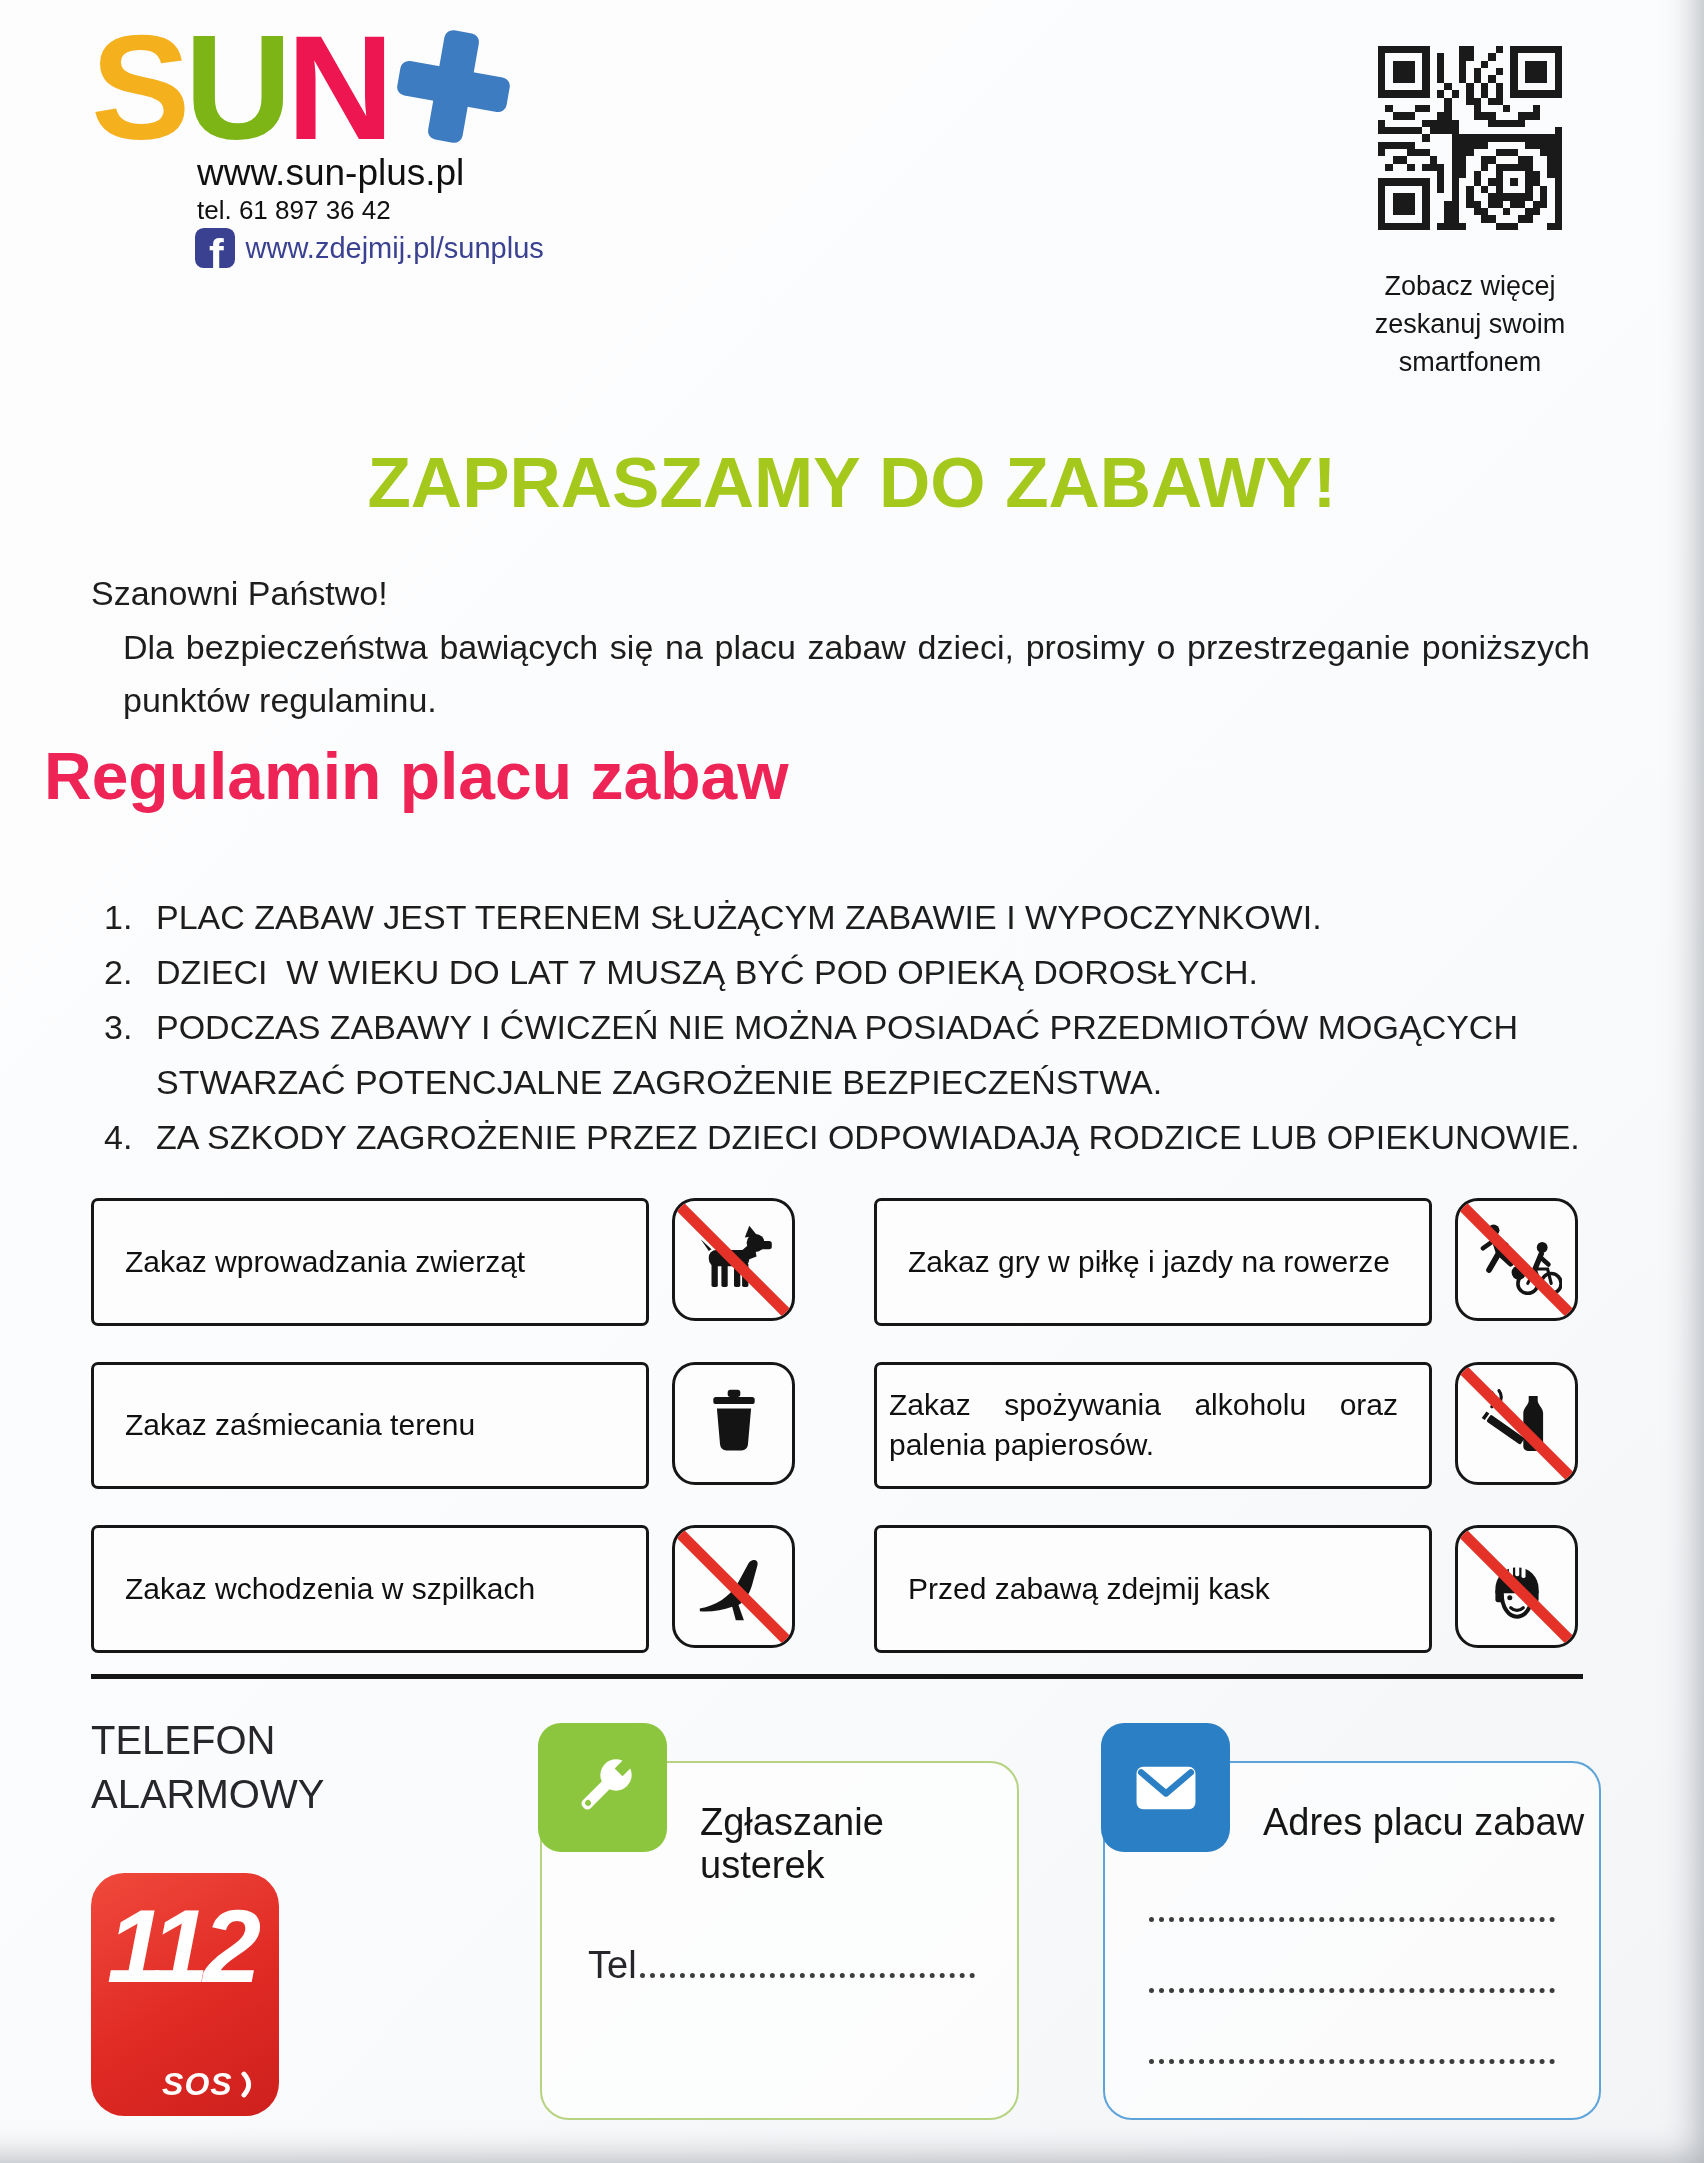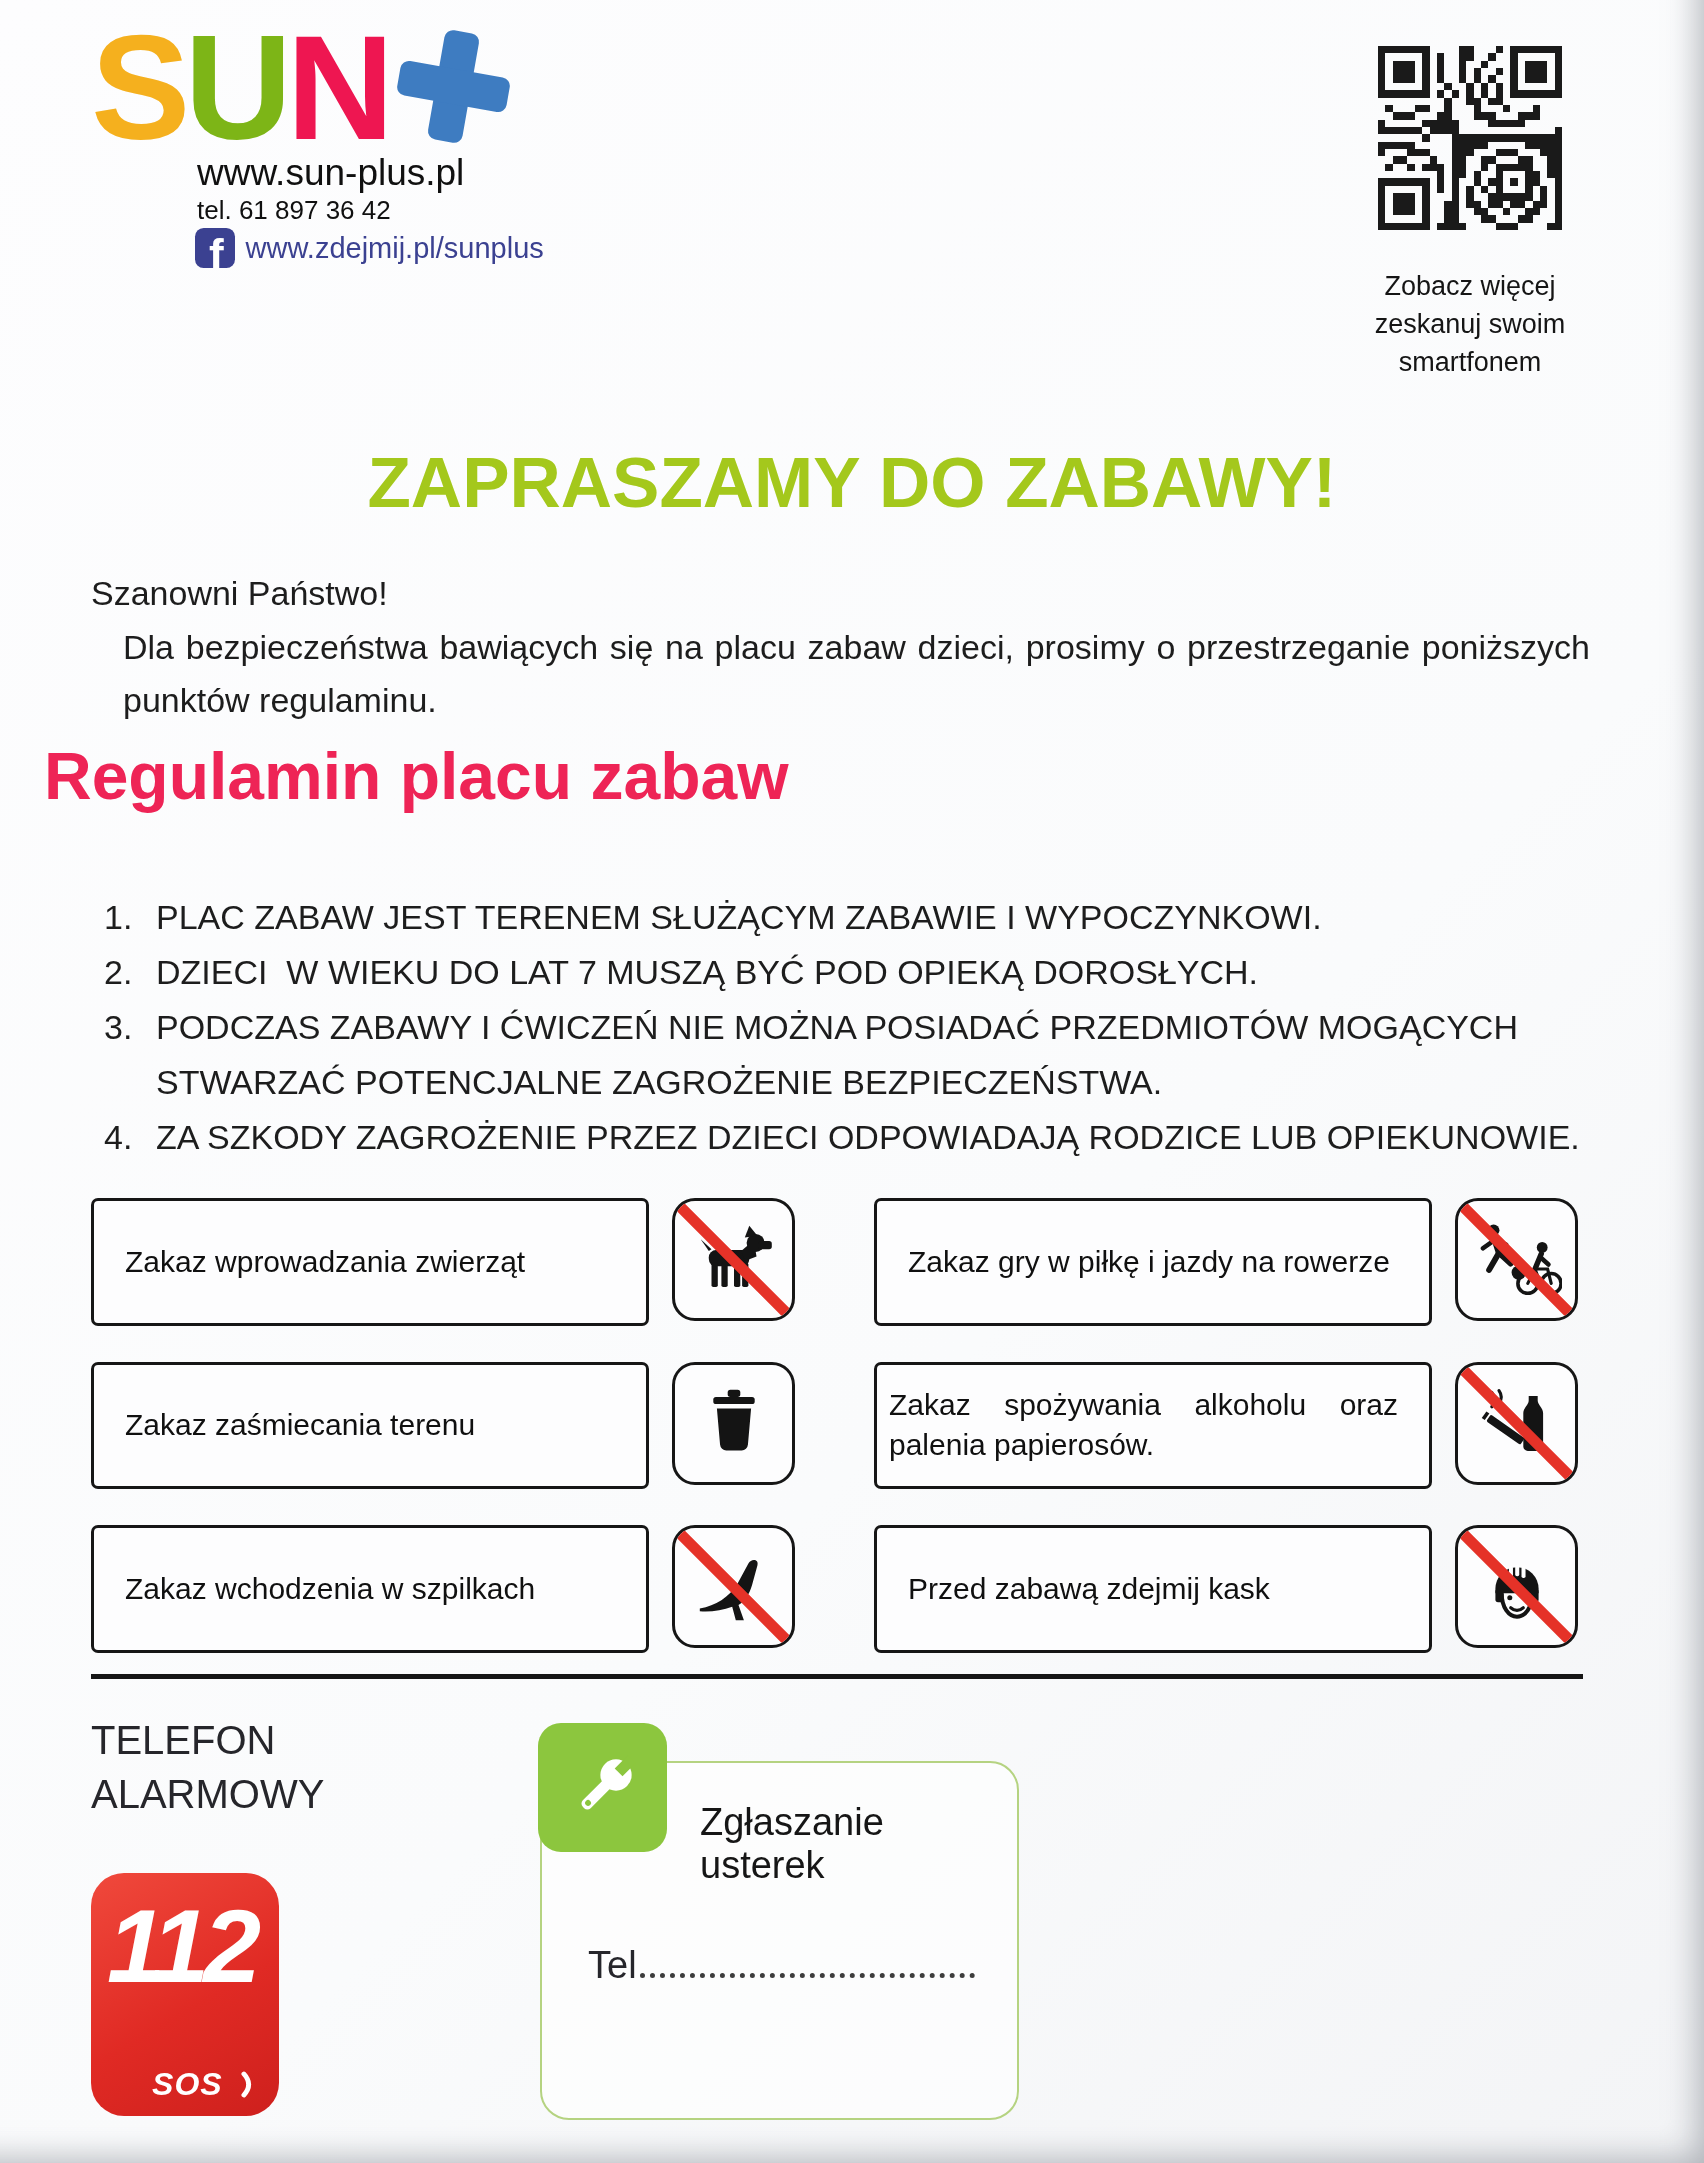--- a/index.html
+++ b/index.html
@@ -52,21 +52,21 @@
   .picto-icon svg{width:90px;height:90px;}
   .slash{position:absolute;left:50%;top:50%;width:192px;height:10.6px;margin-left:-96px;margin-top:-4.8px;
          background:#e53228;border-radius:2.9px;transform:rotate(45deg);}
   
   .divider{position:absolute;left:91px;top:1674px;width:1492px;height:4.8px;background:#161616;}
   .alarm-label{position:absolute;left:91px;top:1714px;font-size:40px;line-height:1.34;white-space:pre-line;color:#26262b;}
   .badge{position:absolute;left:91px;top:1873px;width:188px;height:243px;border-radius:33px;overflow:hidden;
          background:linear-gradient(150deg,#f0493c 0%,#e02a24 55%,#ce201d 100%);color:#fff;}
   .badge-num{position:absolute;left:0;right:7.7px;top:21px;text-align:center;
              font-size:104px;font-weight:bold;font-style:italic;letter-spacing:-5.8px;line-height:1;}
-  .badge-sos{position:absolute;right:25px;bottom:13.4px;display:flex;align-items:center;gap:18px;
+  .badge-sos{position:absolute;right:25px;bottom:13.4px;display:flex;align-items:center;gap:8px;
              font-size:32px;font-weight:bold;font-style:italic;letter-spacing:1px;}
   .infobox{position:absolute;top:1761px;height:355px;border-radius:29px;background:rgba(255,255,255,.6);}
   .fault-box{left:540px;width:475px;border:2.9px solid #b5d381;}
   .addr-box{left:1103px;width:494px;border:2.9px solid #5ea4d9;}
   .box-icon{position:absolute;left:-3.8px;top:-40px;width:129px;height:129px;border-radius:23px;
             display:flex;align-items:center;justify-content:center;}
   .box-icon svg{width:92px;height:92px;}
   .icon-green{background:#8cc63e;}
   .icon-blue{background:#2b7fc4;}
   .box-title{position:absolute;left:146px;top:38px;font-size:38px;color:#161616;margin-left:12px;}
@@ -573,15 +573,27 @@
         </g>
       </svg>
     </div>
     <div class="box-title">Zgłaszanie usterek</div>
     <div class="tel-row">
       <span class="tel-label">Tel</span>
       <span class="dotline"></span>
     </div>
   </div>
 
+  <div class="infobox addr-box">
+    <div class="box-icon icon-blue">
+      <svg viewBox="0 0 100 100">
+        <rect x="18" y="27" width="64" height="46" rx="7" fill="#fff"></rect>
+        <path d="M23,33 L50,56 L77,33" stroke="#2b7fc4" stroke-width="7" fill="none" stroke-linecap="round" stroke-linejoin="round"></path>
+      </svg>
+    </div>
+    <div class="box-title">Adres placu zabaw</div>
+    <div class="addr-line al-1"></div>
+    <div class="addr-line al-2"></div>
+    <div class="addr-line al-3"></div>
+  </div>
 
 </div>
 
 
 </body></html>

